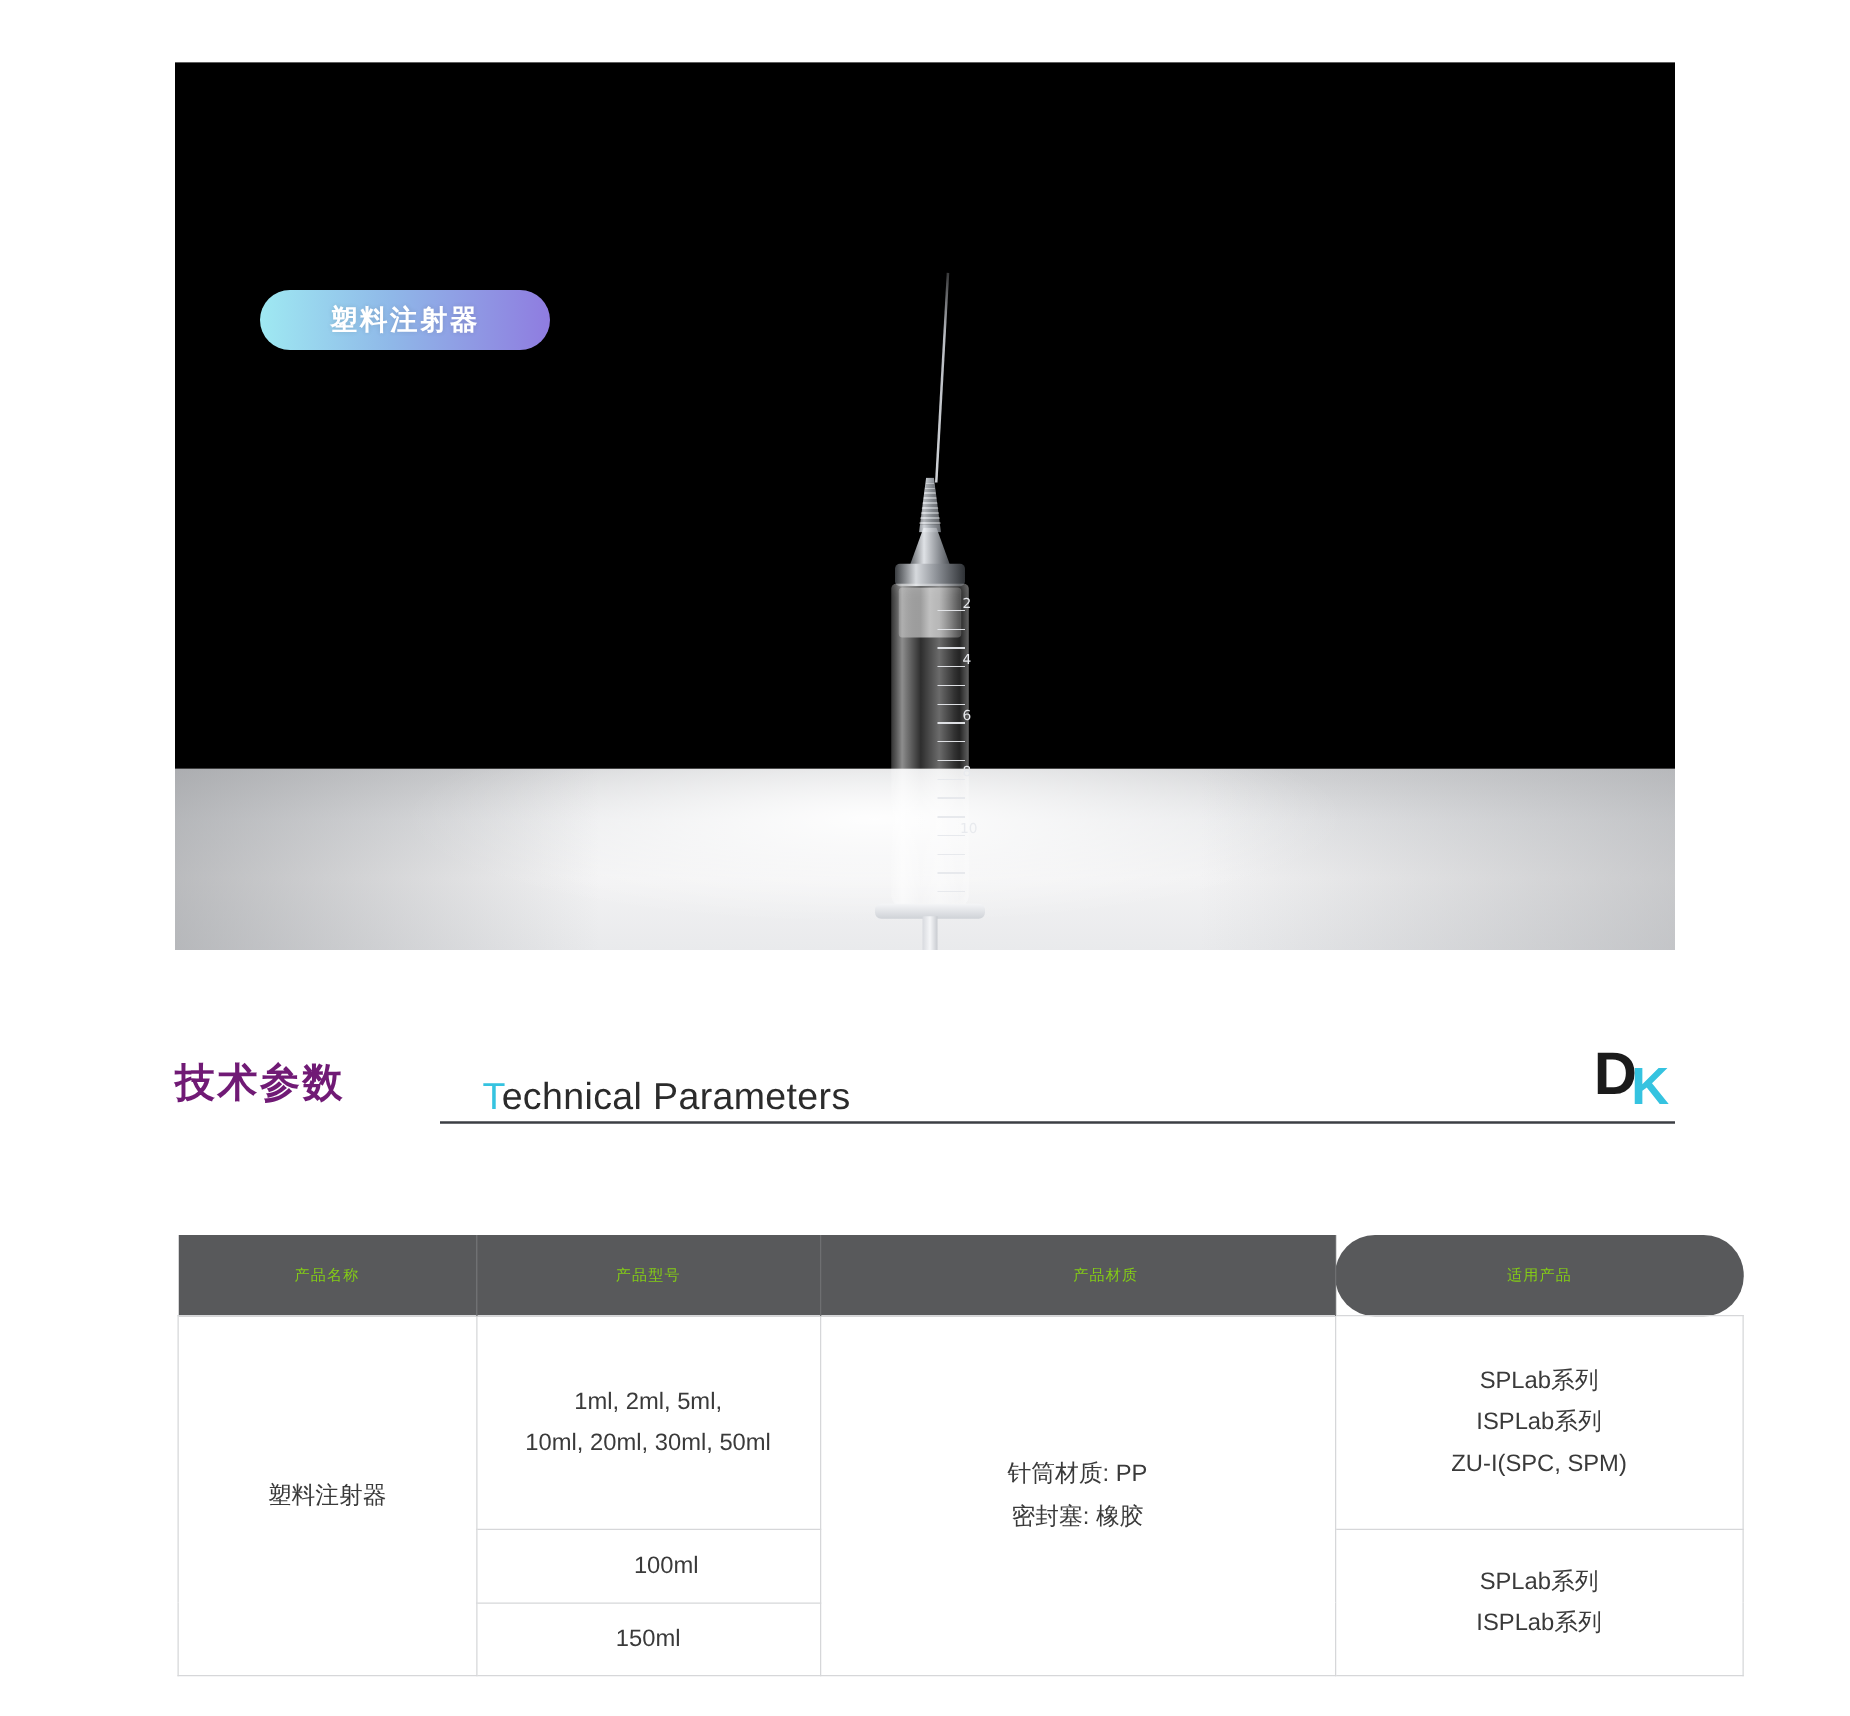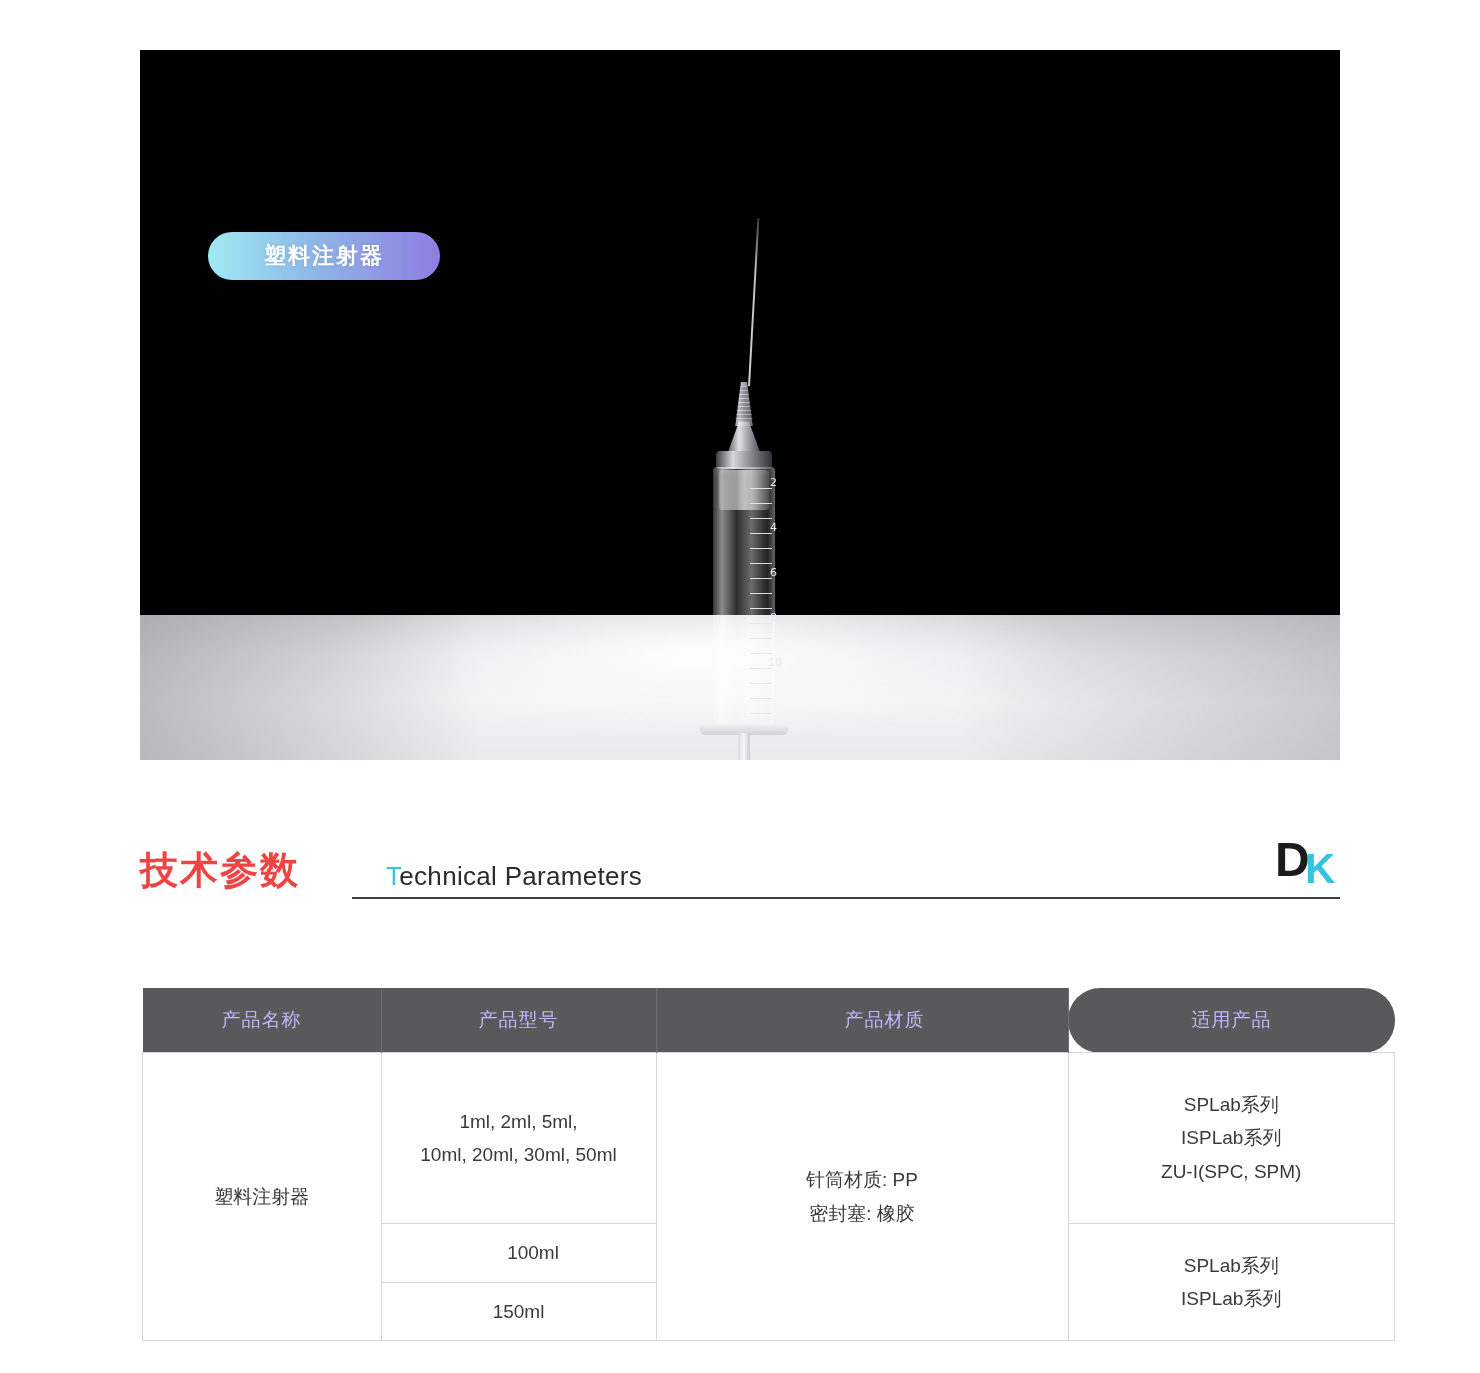--- a/index.html
+++ b/index.html
@@ -211,30 +211,30 @@
     position: absolute;
     left: 140px;
     top: 845px;
     width: 1200px;
     height: 70px;
   }
   .sh-cn {
     position: absolute;
     left: 0;
     top: 0;
-    font-size: 38px;
-    font-weight: bold;
-    color: #ef4444;
+    font-size: 32px;
+    font-weight: bold;
+    color: #701a75;
     letter-spacing: 2px;
   }
   .sh-en {
     position: absolute;
     left: 246px;
     top: 16px;
-    font-size: 26px;
+    font-size: 30px;
     color: #2b2b2b;
     letter-spacing: .3px;
   }
   .sh-en .accent { color: #35c3e0; }
   .sh-rule {
     position: absolute;
     left: 212px;
     top: 52px;
     width: 988px;
     height: 2px;
@@ -270,22 +270,22 @@
   .spec-table {
     position: absolute;
     left: 142px;
     top: 988px;
     width: 1196px;
     border-collapse: collapse;
     table-layout: fixed;
   }
   .spec-table th {
     background: #58595b;
-    color: #c4b5fd;
-    font-size: 19px;
+    color: #84cc16;
+    font-size: 12px;
     font-weight: normal;
     height: 62px;
     letter-spacing: 1px;
     border-right: 1px solid #6e6f71;
   }
   .spec-table th:last-child { border-right: none; border-radius: 32px; }
   .spec-table td {
     border: 1px solid #d6d7d9;
     font-size: 19px;
     color: #3a3a3a;

